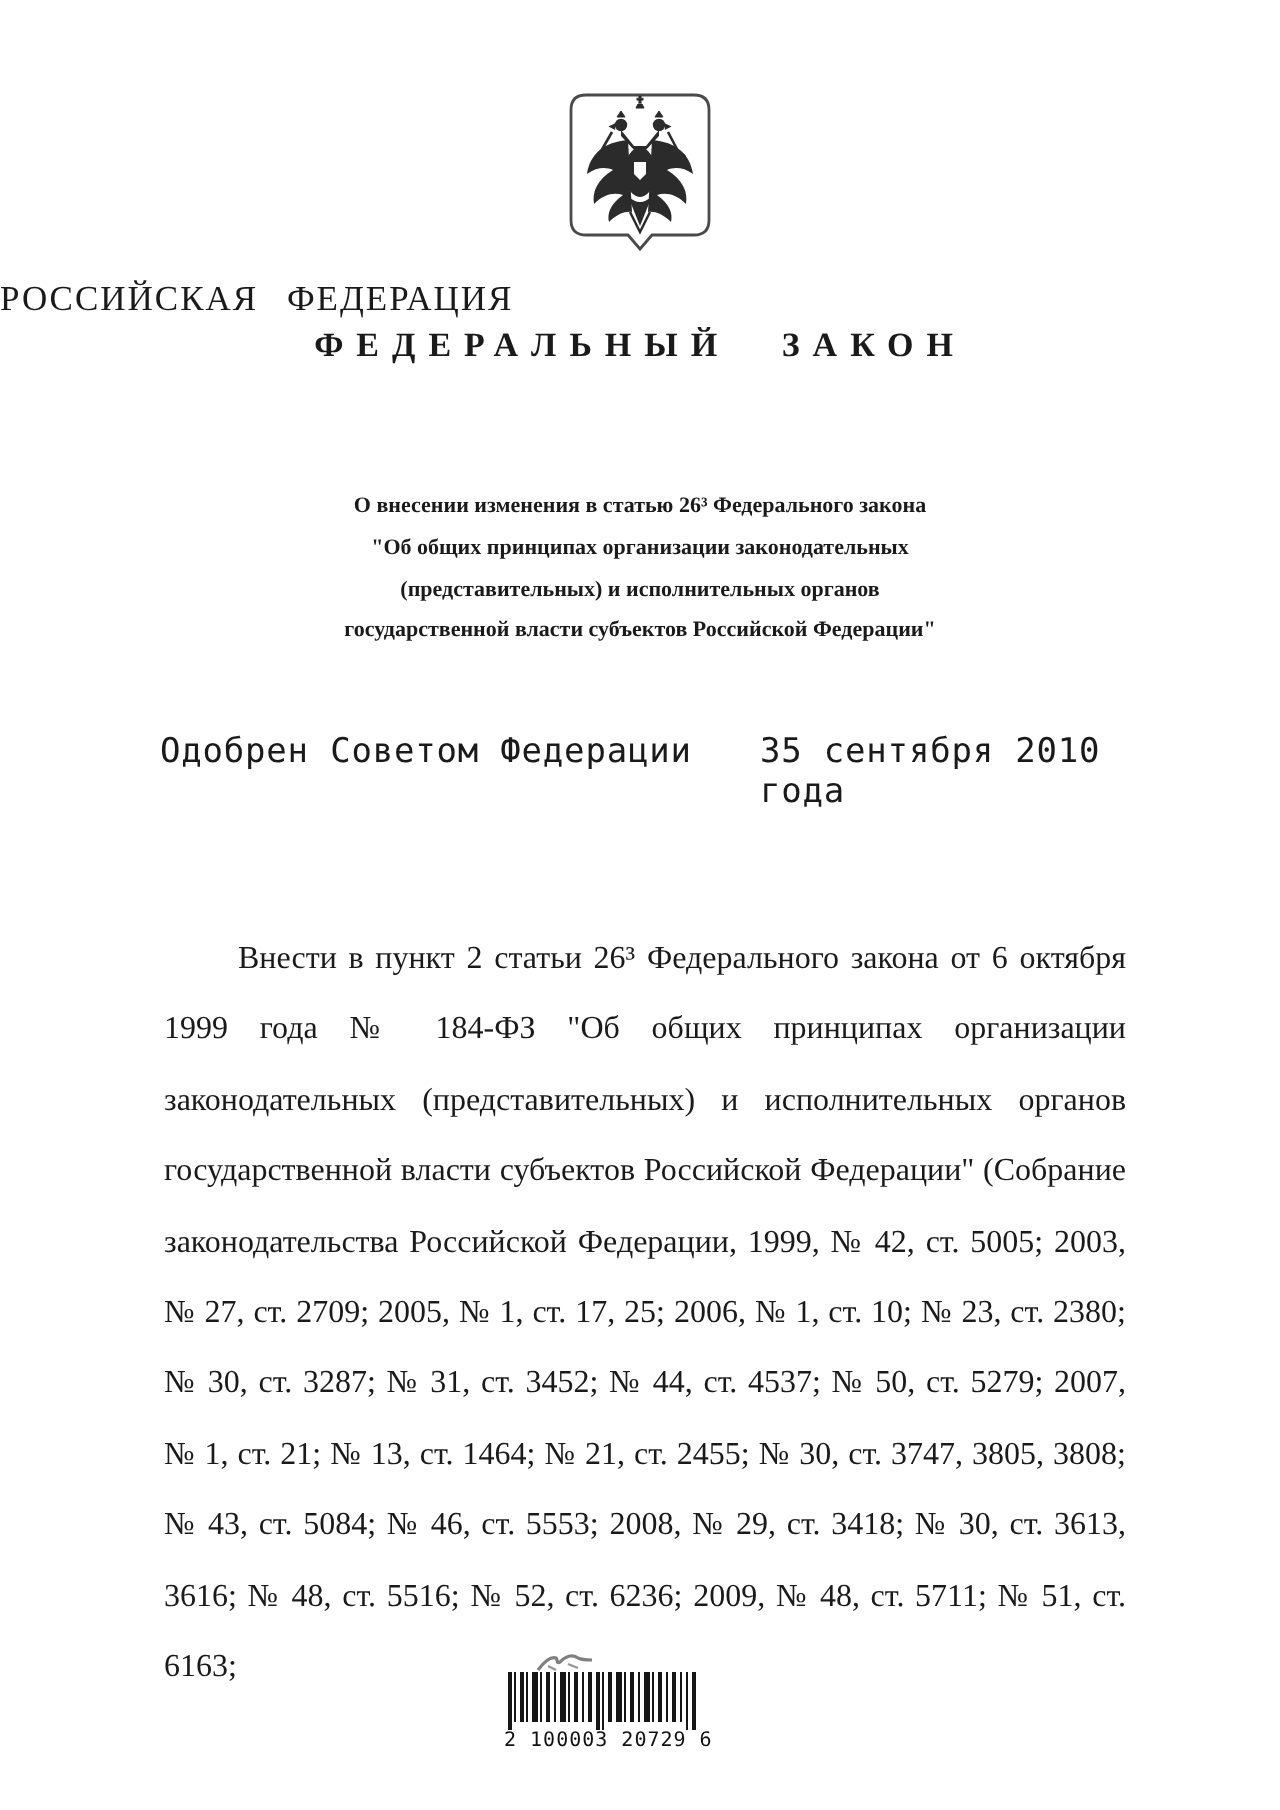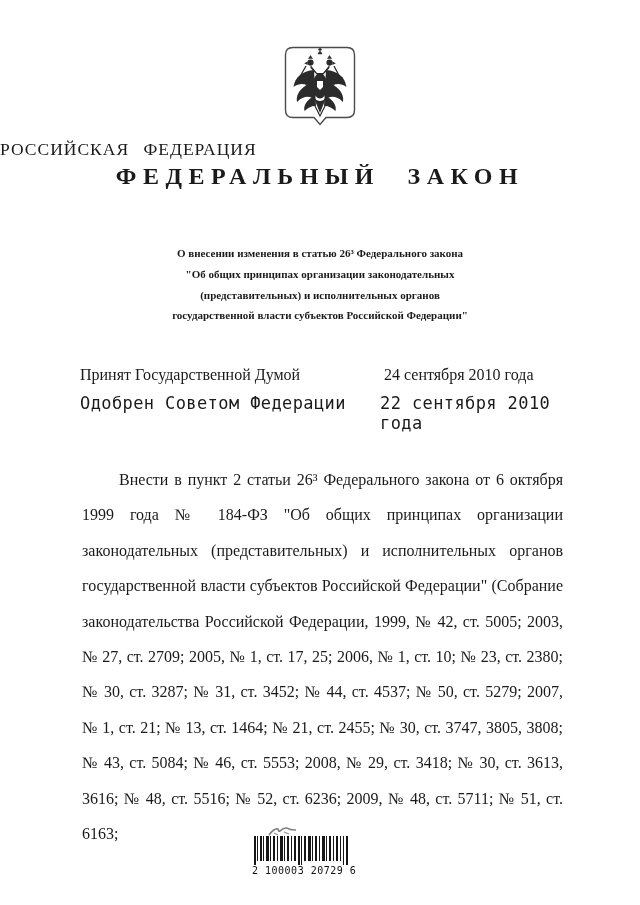--- a/index.html
+++ b/index.html
@@ -34,21 +34,21 @@
     letter-spacing: 1px;
     word-spacing: 9px;
     white-space: nowrap;
   }
   .doc-type {
     position: absolute;
     top: 163px;
     left: 0;
     width: 100%;
     text-align: center;
-    font-size: 24px;
+    font-size: 17px;
     font-weight: 700;
     letter-spacing: 6.5px;
     word-spacing: 15px;
     white-space: nowrap;
   }
 
   
   .law-title {
     position: absolute;
     top: 243px;
@@ -165,26 +165,22 @@
 
   <div class="law-title">
     <div>О внесении изменения в статью 26³ Федерального закона</div>
     <div>"Об общих принципах организации законодательных</div>
     <div>(представительных) и исполнительных органов</div>
     <div>государственной власти субъектов Российской Федерации"</div>
   </div>
 
   <div class="adoption">
     <div class="row">
-      <span class="label serif-line">Принят Государственной Думой</span>
-      <span class="date serif-line">24 сентября 2010 года</span>
-    </div>
-    <div class="row">
       <span class="label mono-line">Одобрен Советом Федерации</span>
-      <span class="date mono-line date-adj">22 сентября 2010 года</span>
+      <span class="date mono-line date-adj">35 сентября 2010 года</span>
     </div>
   </div>
 
   <div class="body-text">
     <div class="line indent">Внести в пункт 2 статьи 26³ Федерального закона от 6 октября</div>
     <div class="line">1999 года № 184-ФЗ "Об общих принципах организации</div>
     <div class="line">законодательных (представительных) и исполнительных органов</div>
     <div class="line">государственной власти субъектов Российской Федерации" (Собрание</div>
     <div class="line">законодательства Российской Федерации, 1999, № 42, ст. 5005; 2003,</div>
     <div class="line">№ 27, ст. 2709; 2005, № 1, ст. 17, 25; 2006, № 1, ст. 10; № 23, ст. 2380;</div>

